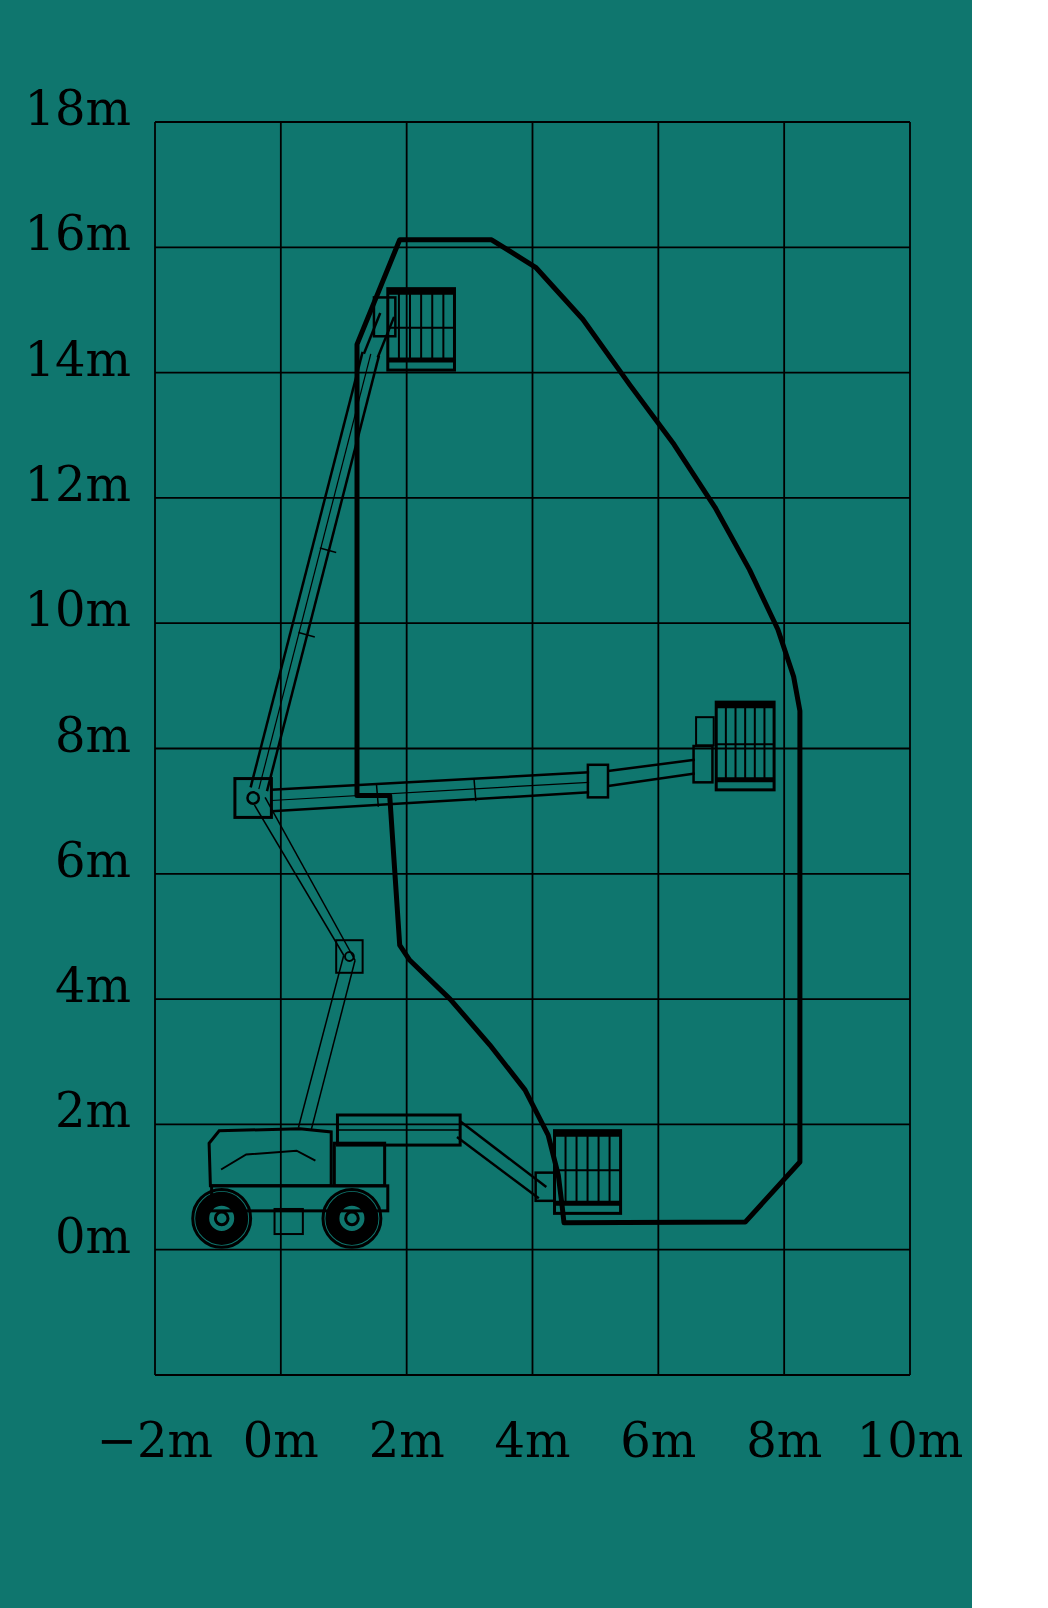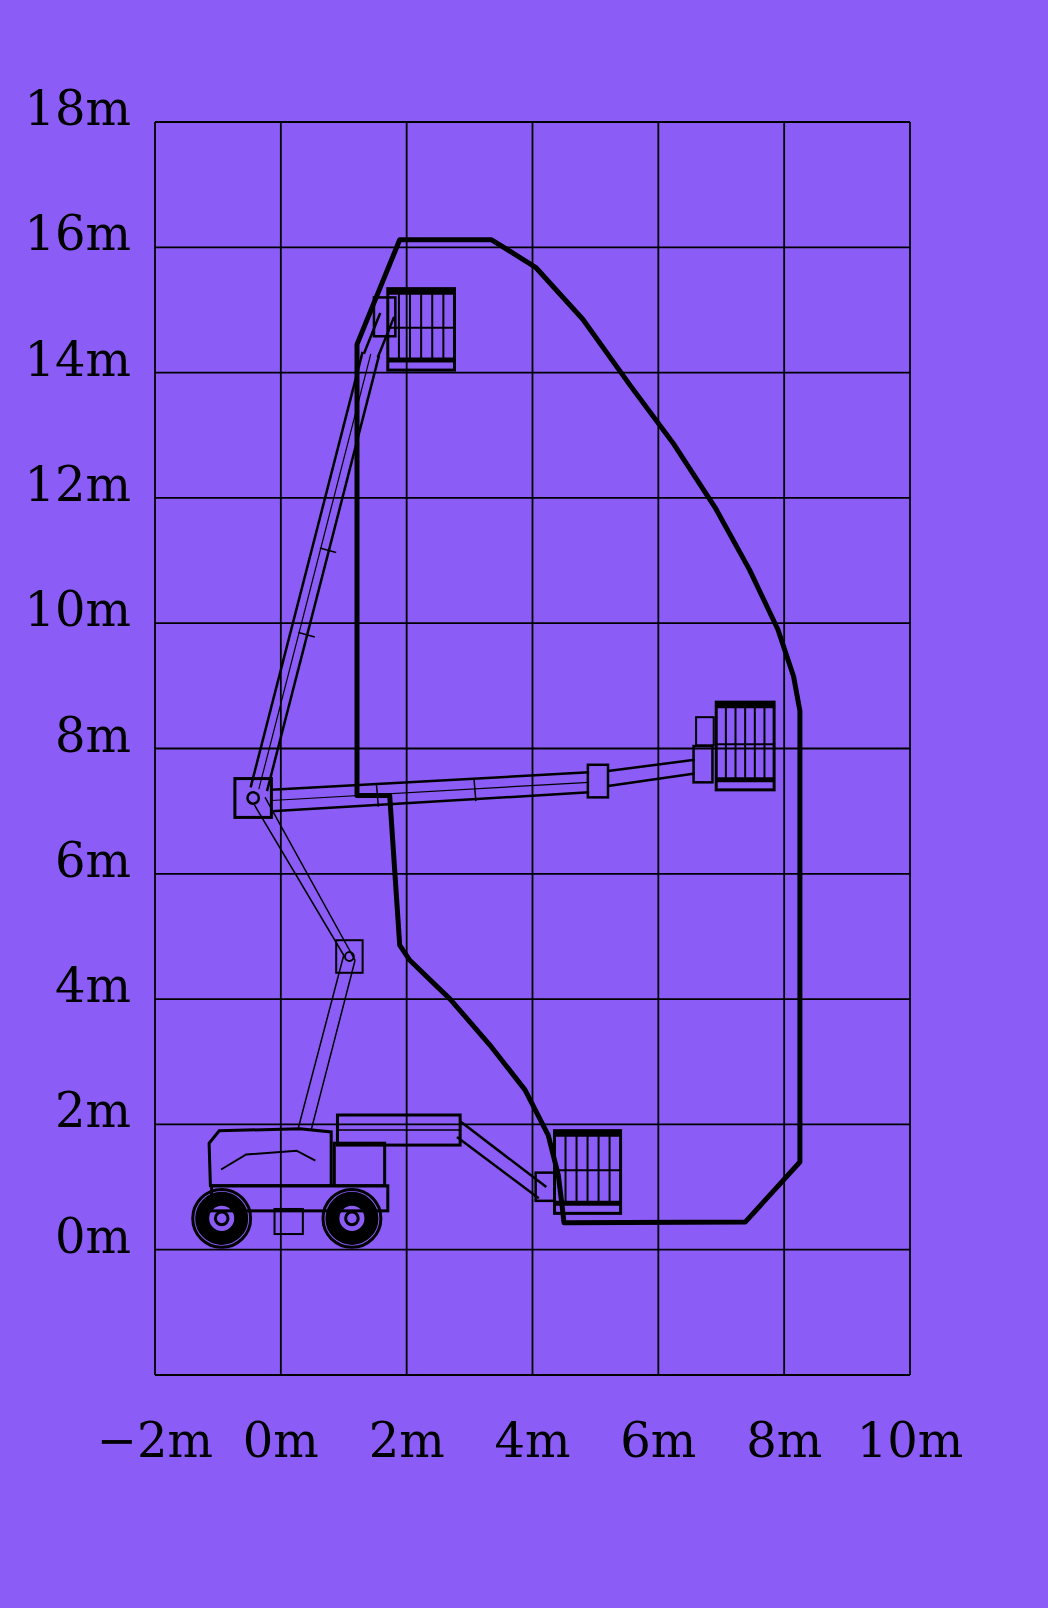--- a/index.html
+++ b/index.html
@@ -1,17 +1,17 @@
 <!DOCTYPE html>
 <html><head>
 <meta charset="utf-8">
 <style>
   html,body{margin:0;padding:0;background:#ffffff;}
   body{width:1048px;height:1608px;font-family:"DejaVu Serif",serif;}
-  #stage{position:relative;width:1048px;height:1608px;background:#8b5cf6;overflow:hidden;}
+  #stage{position:relative;width:972px;height:1608px;background:#0f766e;overflow:hidden;}
   svg{display:block;}
   svg text{font-family:"DejaVu Serif",serif;fill:#000000;}
   .tick-label{font-size:48px;}
 </style>
 </head>
 <body>
 
 <div id="stage">
     <svg width="1048" height="1608" viewBox="0 0 1048 1608">
       <g stroke="#000000" stroke-width="1.8" fill="none">

